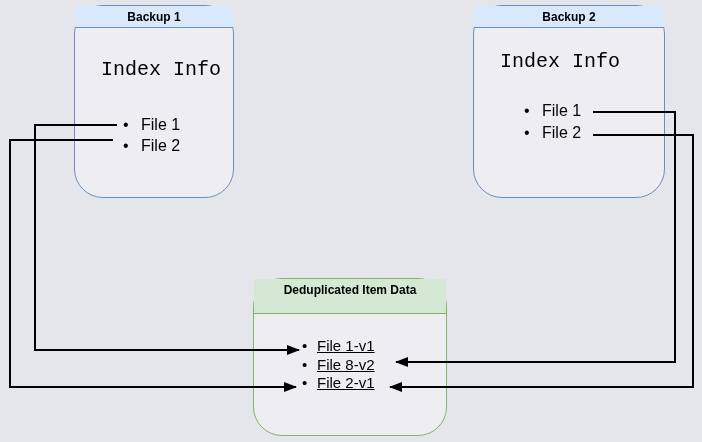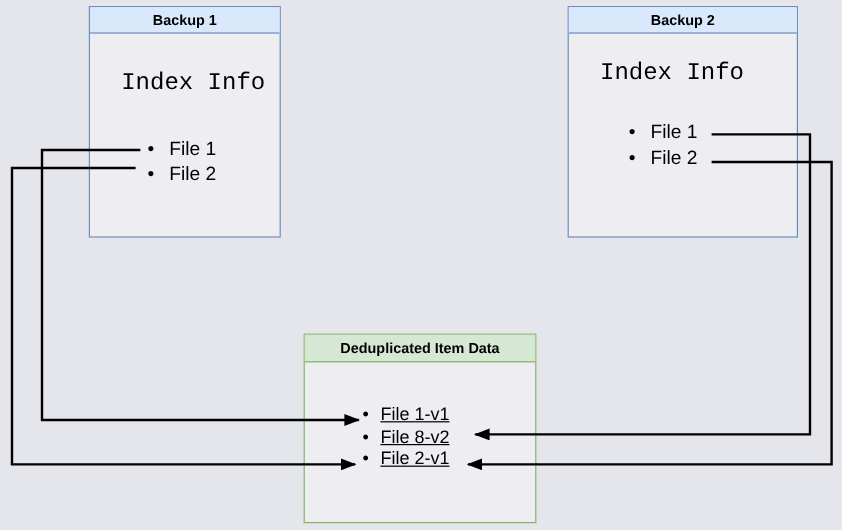--- a/index.html
+++ b/index.html
@@ -21,41 +21,42 @@
   .canvas {
     position: relative;
     width: 702px;
     height: 442px;
     background: var(--canvas-bg);
     overflow: hidden;
   }
   .box {
     position: absolute;
     background: var(--box-body-fill);
+    border-radius: 29px;
   }
   .box.backup { border: 1.5px solid var(--backup-border); }
   .box.dedup  { border: 1.5px solid var(--dedup-border); }
   .box-header {
     width: 100%;
     font-weight: bold;
     font-size: 12px;
     text-align: center;
     line-height: 22px;
     height: 22px;
     white-space: nowrap;
     overflow: hidden;
   }
   .backup .box-header {
     background: var(--backup-header-fill);
     border-bottom: 1.5px solid var(--backup-border);
   }
   .dedup .box-header {
     background: var(--dedup-header-fill);
     border-bottom: 1.5px solid var(--dedup-border);
-    height: 23px;
+    height: 35px;
     line-height: 23px;
   }
   .index-label {
     position: absolute;
     font-size: 20px;
     line-height: 19px;
     white-space: nowrap;
     font-family: Liberation Mono, monospace;
   }
   ul.file-list {

